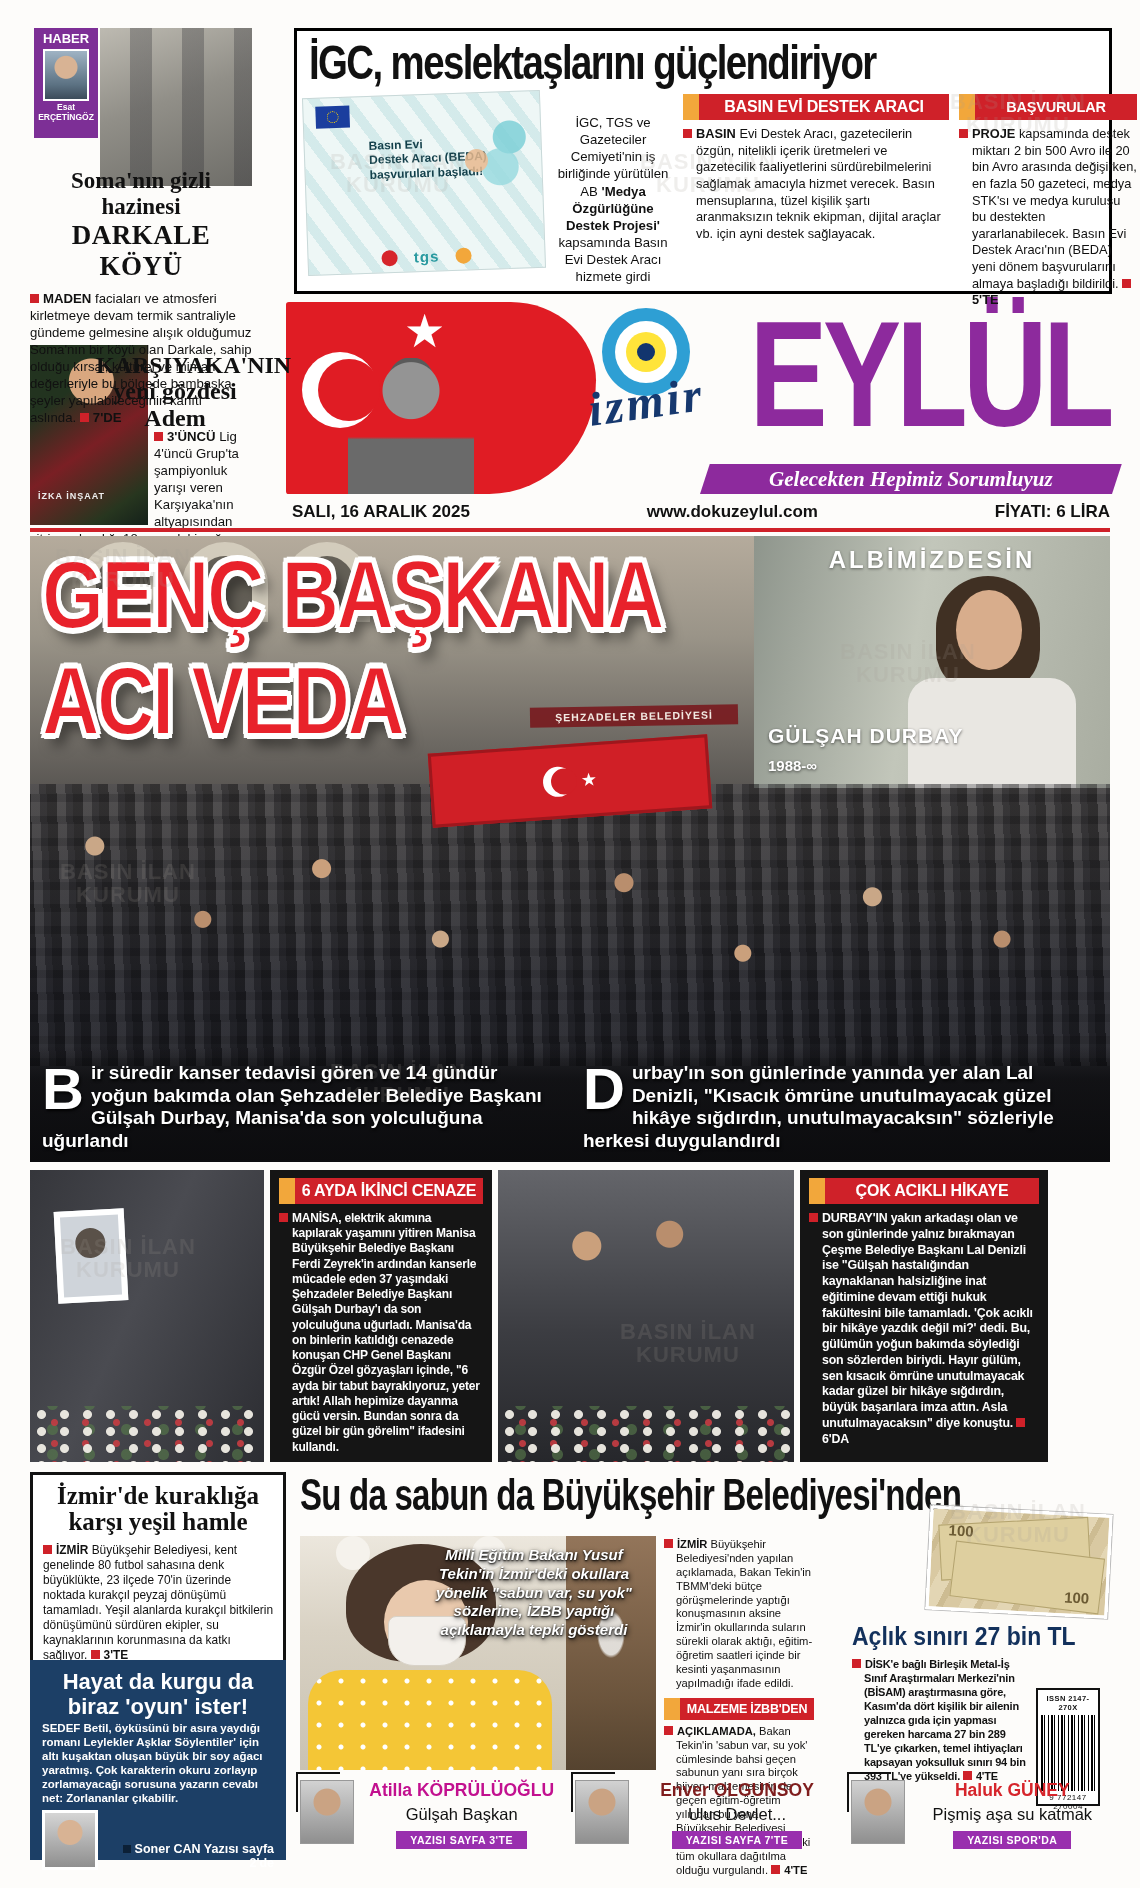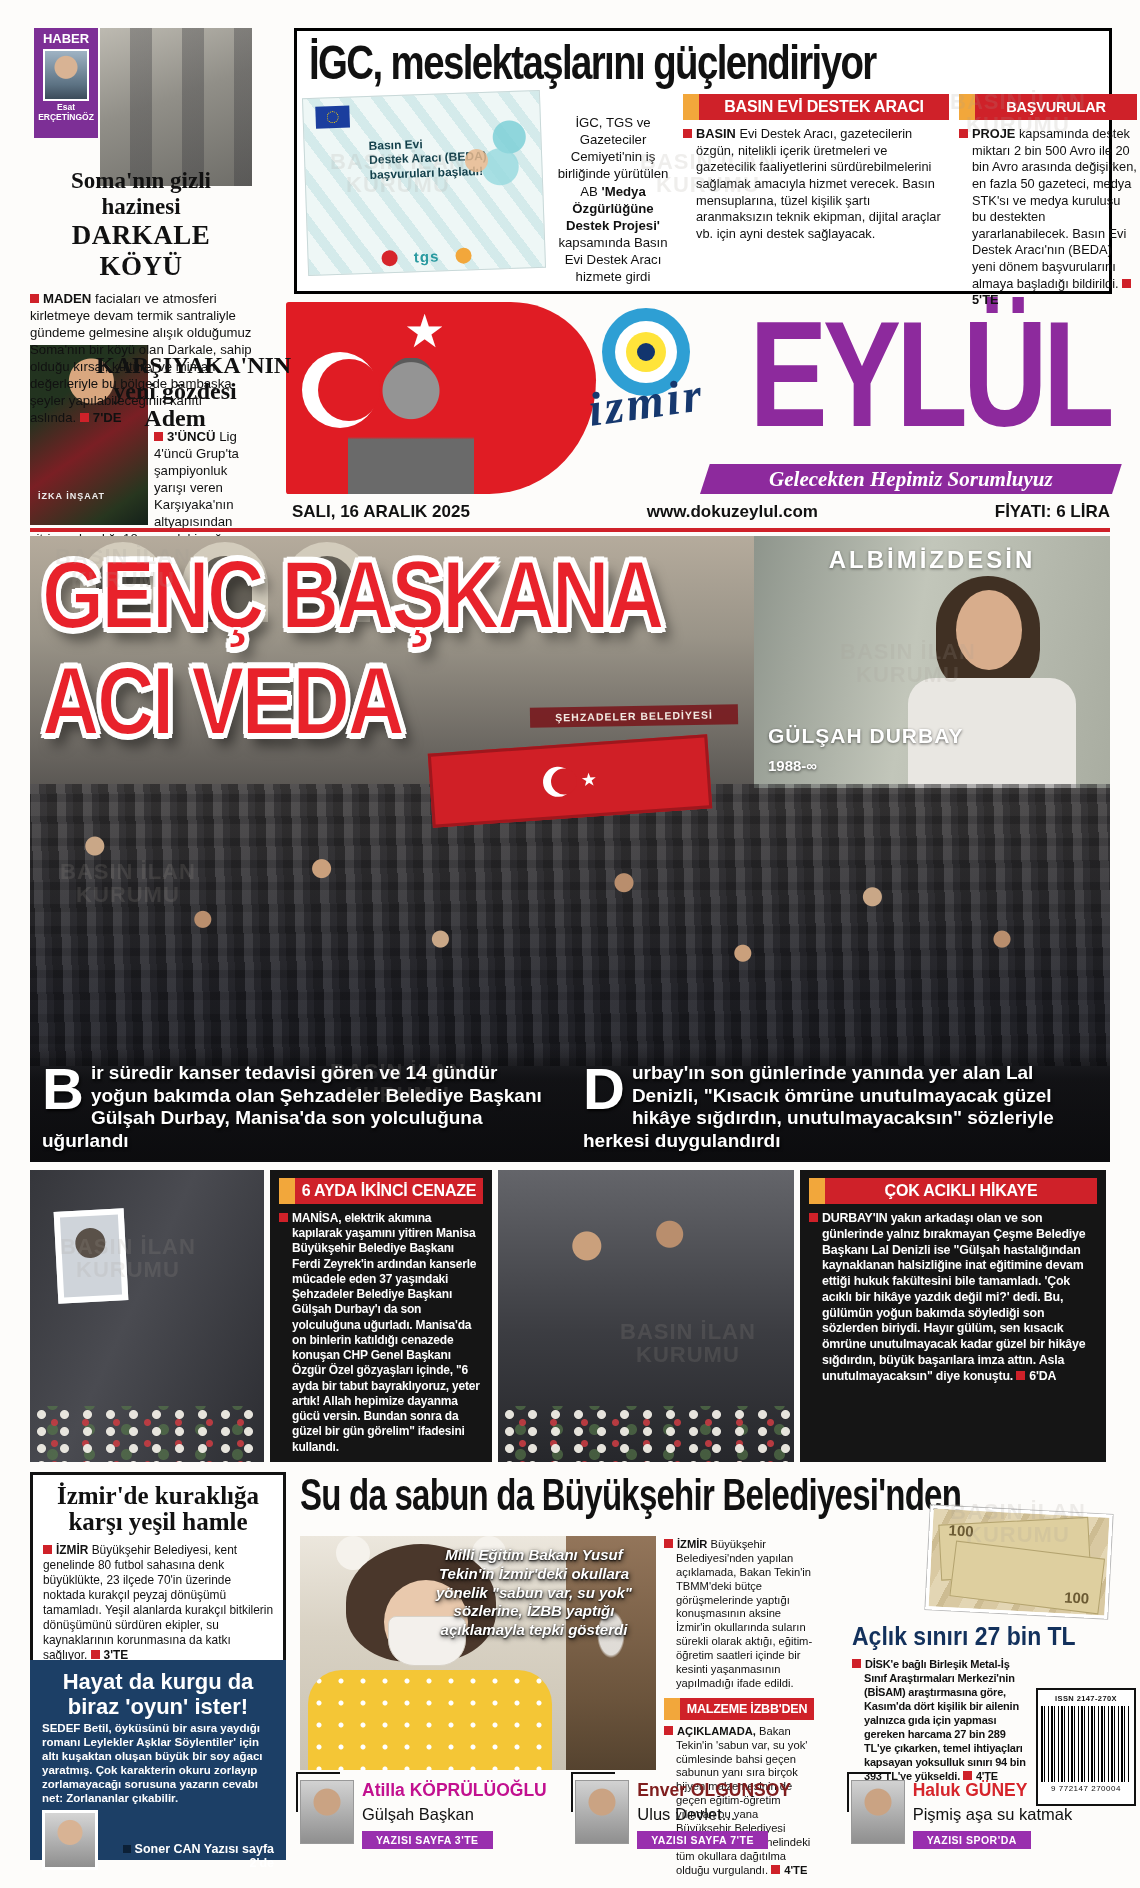--- a/index.html
+++ b/index.html
@@ -166,21 +166,21 @@
   .frame::after { content:""; display:block; width:30px; height:30px; border-radius:50%;
                   background:#5a5149; margin:12px auto 0; }
   .flowers { position:absolute; left:0; right:0; bottom:0; height:56px;
              background-image: radial-gradient(circle 5px, rgba(240,237,229,.95) 0 4px, transparent 5px),
                                radial-gradient(circle 4px, rgba(198,60,66,.9) 0 3px, transparent 4px),
                                radial-gradient(circle 6px, rgba(86,120,74,.65) 0 5px, transparent 6px);
              background-size:23px 17px, 31px 21px, 37px 25px;
              background-position:0 0, 9px 6px, 4px 11px; }
   .blackbox { background:#151515; color:#fff; padding:8px 9px; }
   .bb1 { left:270px; top:1170px; width:222px; height:292px; }
-  .bb2 { left:800px; top:1170px; width:306px; height:292px; }
+  .bb2 { left:800px; top:1170px; width:248px; height:292px; }
   .blackbox p { font-weight:700; line-height:1.27; margin-top:7px; letter-spacing:-.2px;
                 padding-left:13px; text-indent:-13px; }
   .bb1 p { font-size:12px; } .bb2 p { font-size:12.4px; }
   .ph2 { left:498px; top:1170px; width:296px; height:292px;
          background: radial-gradient(circle 16px at 30% 26%, #caa07c 0 14px, transparent 15px),
                      radial-gradient(circle 15px at 58% 22%, #b98e6d 0 13px, transparent 14px),
                      linear-gradient(#64656a, #3c3d42 55%, #26272b); }
 
   
   .kur { left:30px; top:1472px; width:256px; height:216px; border:3px solid #121212; background:#fff;
@@ -228,35 +228,35 @@
            background:repeating-linear-gradient(115deg, #e3d6b4 0 14px, #cdbc92 14px 20px, #d9c9a2 20px 34px); }
   .note { position:absolute; background:#decf9f; border:1px solid #b3a36f; width:150px; height:56px; }
   .note1 { left:8px; top:8px; transform:rotate(-6deg); }
   .note2 { left:22px; top:36px; transform:rotate(4deg); }
   .noteval { position:absolute; font-weight:800; font-size:15px; color:#6b5a33; }
   .nv1 { left:16px; top:12px; } .nv2 { right:16px; bottom:8px; }
   .aclik-t { left:852px; top:1622px; width:258px; font-size:25px; font-weight:800; color:#13315c;
              transform:scaleX(.92); transform-origin:left center; white-space:nowrap; }
   .aclik-p { left:852px; top:1658px; width:176px; font-size:11px; font-weight:700; line-height:1.27;
              letter-spacing:-.2px; padding-left:12px; text-indent:-12px; }
-  .bc { left:1036px; top:1688px; width:100px; height:118px; border:2px solid #111; background:#fff;
+  .bc { left:1036px; top:1688px; width:64px; height:118px; border:2px solid #111; background:#fff;
         padding:4px 3px 2px; text-align:center; }
   .bc-issn { font-size:7.5px; font-weight:700; letter-spacing:.4px; }
   .bc-bars { height:76px; margin:3px 0 2px;
              background:repeating-linear-gradient(90deg, #000 0 2px, #fff 2px 3px, #000 3px 4px, #fff 4px 7px, #000 7px 8px, #fff 8px 10px); }
   .bc-digits { font-size:8px; letter-spacing:.5px; }
 
   .cols { left:300px; top:1772px; width:812px; display:flex; gap:14px; }
   .colmn { flex:1; position:relative; padding-top:8px; display:flex; gap:8px; align-items:flex-start; }
   .colmn::before { content:""; position:absolute; left:-4px; top:0; width:42px; height:38px;
                    border-top:2px solid #111; border-left:2px solid #111; }
   .cphoto { width:54px; height:64px; flex:none; border:1px solid #999;
             background: radial-gradient(circle 14px at 50% 34%, #caa383 0 13px, transparent 14px),
                         linear-gradient(#d2d2d2, #8f8f8f); }
-  .cmeta { flex:1; text-align:left; }
+  .cmeta { flex:1; text-align:center; }
   .cname { font-size:17.5px; font-weight:800; }
   .cname1 { color:#c2108f; } .cname2 { color:#7f1d1d; } .cname3 { color:#d6252b; }
   .ctopic { font-size:16.5px; margin-top:4px; }
   .cbar { margin-top:7px; display:inline-block; background:#992fae; color:#fff; font-weight:700;
           font-size:10.5px; padding:3px 14px; letter-spacing:.5px; }
 </style>
 </head>
 <body>
 
 <div class="page">

